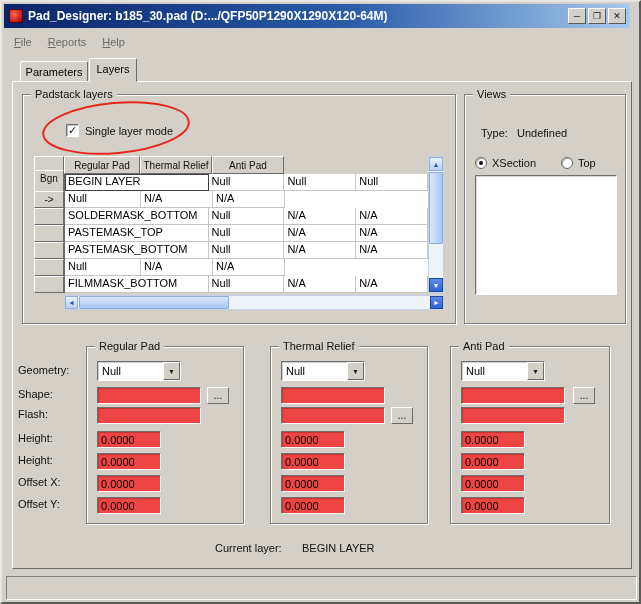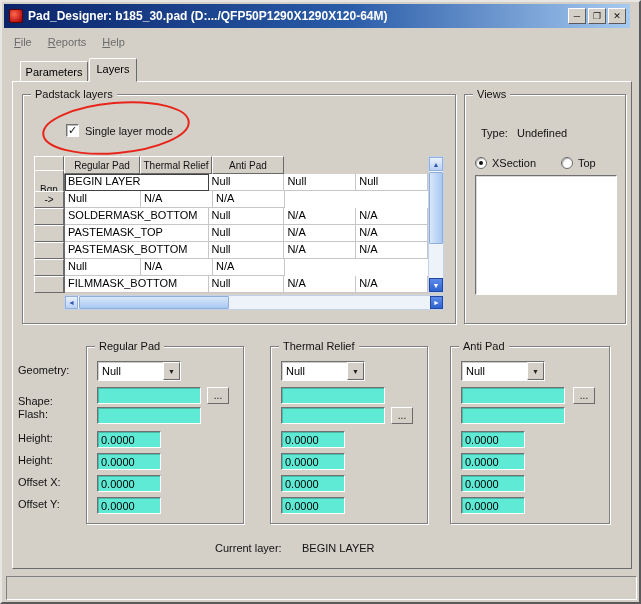--- a/index.html
+++ b/index.html
@@ -69,21 +69,21 @@
   .sb-track { position:absolute; background:#eef2f9; border:1px solid #c3d2e8; }
   .sb-btn { position:absolute; display:flex; align-items:center; justify-content:center;
             font-size:7px; color:#2b55b0; background:linear-gradient(#eaf1fc,#b9d0f2);
             border:1px solid #93b0da; }
   .sb-btn.hot { background:linear-gradient(#5d8cea,#2f63d0); color:#fff; border-color:#22479c; }
   .sb-thumb { position:absolute; background:linear-gradient(90deg,#d8e6fa,#aac8f2);
               border:1px solid #8fadd9; border-radius:1px; }
   .sb-thumb.h { background:linear-gradient(#d8e6fa,#aac8f2); }
 
   
-  .field { position:absolute; height:17px; background:#5eead4; border:1px solid;
+  .field { position:absolute; height:17px; background:#ef4444; border:1px solid;
            border-color:#707070 #fff #fff #707070; box-shadow:inset 1px 1px 0 rgba(0,0,0,.2);
            font-family:inherit; font-size:11px; color:#000; padding:1px 3px; outline:none; }
   .combo { position:absolute; height:20px; background:#fff; border:1px solid;
            border-color:#707070 #fff #fff #707070; box-shadow:inset 1px 1px 0 rgba(0,0,0,.2); display:flex; }
   .combo-text { flex:1; font-size:11px; padding:3px 0 0 4px; color:#000; }
   .combo-btn { width:17px; background:#d4d0c8; border:1px solid; border-color:#fff #6a6a6a #6a6a6a #fff;
                display:flex; align-items:center; justify-content:center; font-size:7px; color:#222; }
   .browse { position:absolute; width:22px; height:17px; background:#d4d0c8; border:1px solid;
             border-color:#fff #6a6a6a #6a6a6a #fff; font-size:10px; line-height:12px;
             text-align:center; color:#111; font-family:inherit; padding:0; }
@@ -127,21 +127,21 @@
 
   <span class="checkbox" style="left:64px;top:122px;z-index:4;">✓</span>
   <span class="lbl" style="left:83px;top:123px;">Single layer mode</span>
 
   <svg class="annotation" style="left:34px;top:97px;" width="160" height="58">
     <ellipse cx="80" cy="29" rx="73" ry="25" fill="none" stroke-width="2" transform="rotate(-5 80 29)" stroke="#e8251a"></ellipse>
   </svg>
 
   <div style="position:absolute;left:32px;top:154px;width:30px;z-index:3;">
     <div class="gutter-cell" style="top:0;height:18px;"></div>
-    <div class="gutter-cell" style="top:14px;height:31px;padding-top:13px;">Bgn</div>
+    <div class="gutter-cell" style="top:14px;height:31px;padding-top:2px;">Bgn</div>
     <div class="gutter-cell" style="top:35px;height:17px;padding-top:2px;">-&gt;</div>
     <div class="gutter-cell" style="top:52px;height:17px;"></div>
     <div class="gutter-cell" style="top:69px;height:17px;"></div>
     <div class="gutter-cell" style="top:86px;height:17px;"></div>
     <div class="gutter-cell" style="top:103px;height:17px;"></div>
     <div class="gutter-cell" style="top:120px;height:17px;"></div>
   </div>
 
   <div class="thead" style="left:62px;top:154px;z-index:3;">
     <div class="th c1">Regular Pad</div>
@@ -217,21 +217,21 @@
     <span class="lbl" style="left:16px;top:32px;">Type:</span>
     <span class="lbl" style="left:52px;top:32px;">Undefined</span>
     <span class="radio selected" style="left:10px;top:62px;"></span>
     <span class="lbl" style="left:27px;top:62px;">XSection</span>
     <span class="radio" style="left:96px;top:62px;"></span>
     <span class="lbl" style="left:113px;top:62px;">Top</span>
     <div class="preview-box" style="left:10px;top:80px;width:142px;height:120px;"></div>
   </div>
 
   <span class="lbl" style="left:16px;top:362px;">Geometry:</span>
-  <span class="lbl" style="left:16px;top:386px;margin-top:7px;">Shape:</span>
+  <span class="lbl" style="left:16px;top:386px;">Shape:</span>
   <span class="lbl" style="left:16px;top:406px;">Flash:</span>
   <span class="lbl" style="left:16px;top:430px;">Height:</span>
   <span class="lbl" style="left:16px;top:452px;">Height:</span>
   <span class="lbl" style="left:16px;top:474px;">Offset X:</span>
   <span class="lbl" style="left:16px;top:496px;">Offset Y:</span>
 
   <div class="groupbox" style="left:84px;top:344px;width:158px;height:178px;">
     <span class="legend">Regular Pad</span>
     <div class="combo" style="left:10px;top:14px;width:84px;">
       <span class="combo-text">Null</span>

